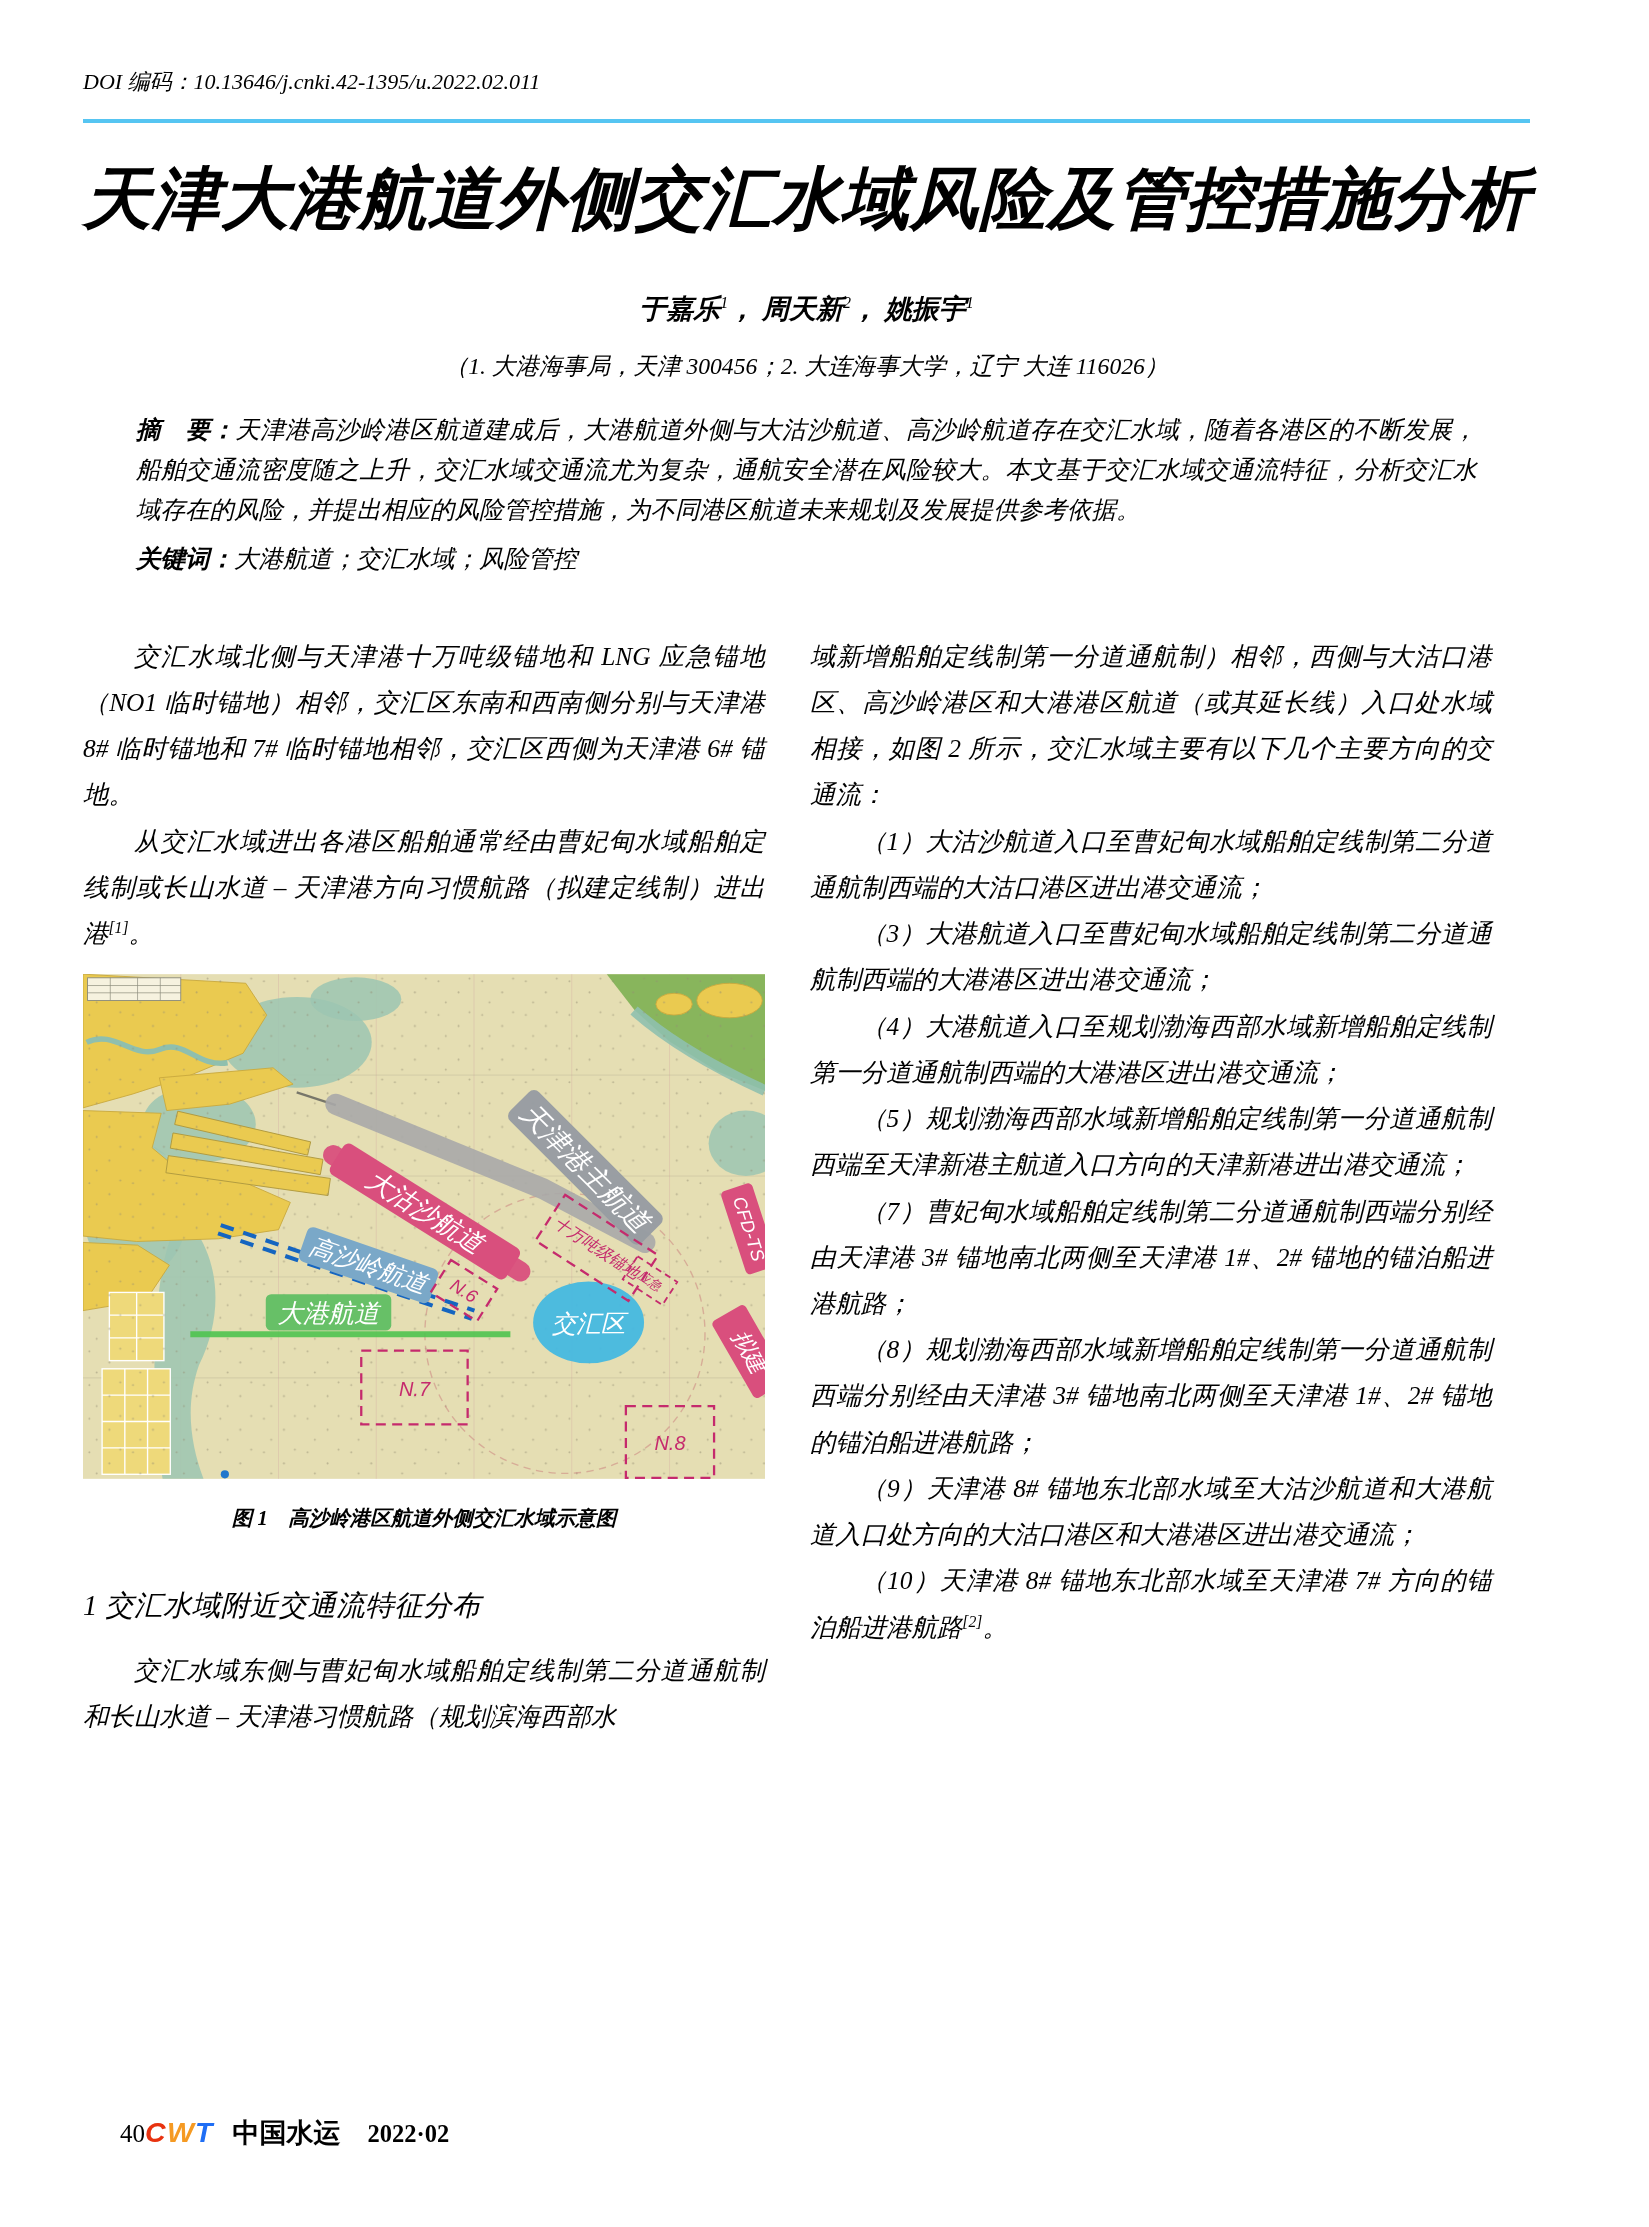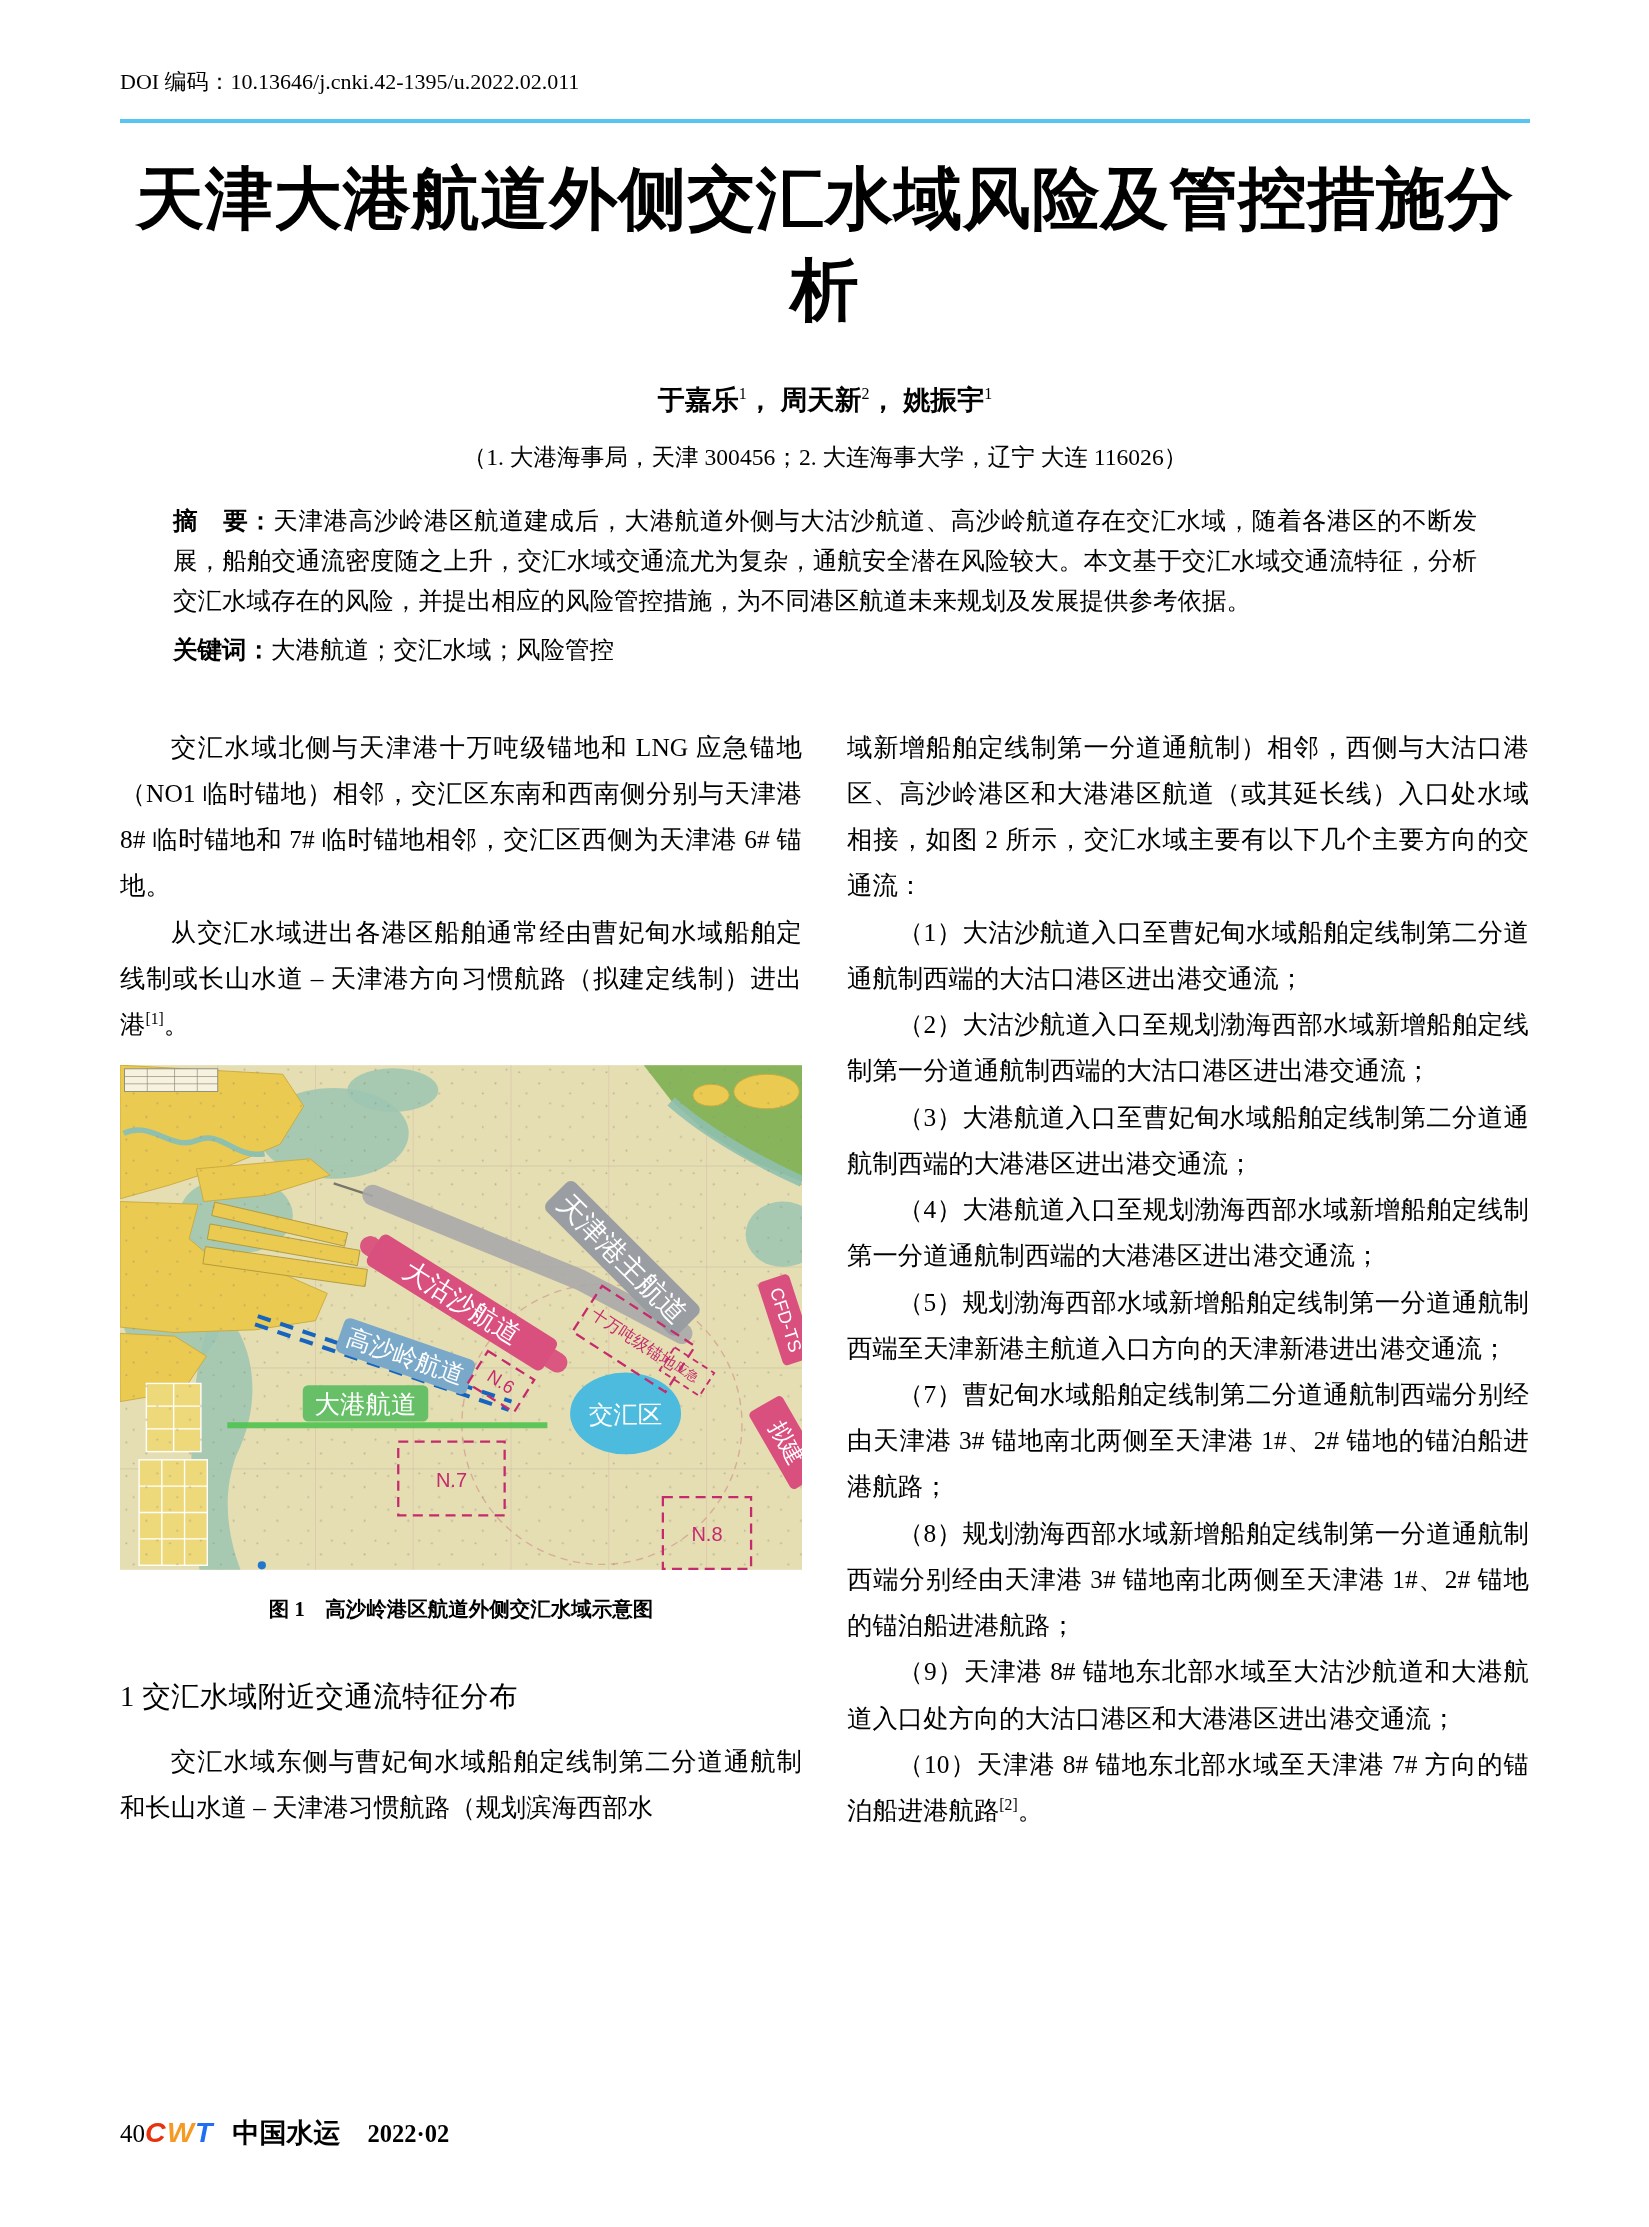--- a/index.html
+++ b/index.html
@@ -5,21 +5,21 @@
   html,body{margin:0;padding:0;background:#ffffff;}
   .page{
     position:relative;
     width:1650px;
     height:2239px;
     background:#ffffff;
     color:#000;
     font-family:"Liberation Serif","DejaVu Serif",serif;
     overflow:hidden;
   }
-  .inner{padding:67px 120px 0 120px;}
+  .inner{padding:67px 120px 0 83px;font-style:italic;}
   .doi{font-size:22px;}
   .rule{height:4px;background:var(--rule_blue,#56c5f2);margin-top:22px;}
   .title{
     margin-top:31px;text-align:center;
     font-size:68px;font-weight:bold;letter-spacing:0.9px;
   }
   .authors{margin-top:31px;text-align:center;font-size:27px;font-weight:bold;}
   .authors sup{font-size:16px;font-weight:normal;}
   .affil{margin-top:23px;text-align:center;font-size:23.6px;}
   .abstract{margin:28.5px 53px 0 53px;font-size:24.5px;line-height:1.64;text-align:justify;}
@@ -266,21 +266,20 @@
         </div>
 
         <h2 class="section-heading">1 交汇水域附近交通流特征分布</h2>
 
         <p><span>交汇水域东侧与曹妃甸水域船舶定线制第二分道通航制和长山水道 – 天津港习惯航路（规划滨海西部水</span><sup class="ref"></sup><span></span></p>
       </div>
 
       <div class="col">
         <p class="noindent"><span>域新增船舶定线制第一分道通航制）相邻，西侧与大沽口港区、高沙岭港区和大港港区航道（或其延长线）入口处水域相接，如图 2 所示，交汇水域主要有以下几个主要方向的交通流：</span><sup class="ref"></sup><span></span></p>
         <p><span>（1）大沽沙航道入口至曹妃甸水域船舶定线制第二分道通航制西端的大沽口港区进出港交通流；</span><sup class="ref"></sup><span></span></p>
-        <p><span>（2）大沽沙航道入口至规划渤海西部水域新增船舶定线制第一分道通航制西端的大沽口港区进出港交通流；</span><sup class="ref"></sup><span></span></p>
         <p><span>（3）大港航道入口至曹妃甸水域船舶定线制第二分道通航制西端的大港港区进出港交通流；</span><sup class="ref"></sup><span></span></p>
         <p><span>（4）大港航道入口至规划渤海西部水域新增船舶定线制第一分道通航制西端的大港港区进出港交通流；</span><sup class="ref"></sup><span></span></p>
         <p><span>（5）规划渤海西部水域新增船舶定线制第一分道通航制西端至天津新港主航道入口方向的天津新港进出港交通流；</span><sup class="ref"></sup><span></span></p>
         <p><span>（7）曹妃甸水域船舶定线制第二分道通航制西端分别经由天津港 3# 锚地南北两侧至天津港 1#、2# 锚地的锚泊船进港航路；</span><sup class="ref"></sup><span></span></p>
         <p><span>（8）规划渤海西部水域新增船舶定线制第一分道通航制西端分别经由天津港 3# 锚地南北两侧至天津港 1#、2# 锚地的锚泊船进港航路；</span><sup class="ref"></sup><span></span></p>
         <p><span>（9）天津港 8# 锚地东北部水域至大沽沙航道和大港航道入口处方向的大沽口港区和大港港区进出港交通流；</span><sup class="ref"></sup><span></span></p>
         <p><span>（10）天津港 8# 锚地东北部水域至天津港 7# 方向的锚泊船进港航路</span><sup class="ref">[2]</sup><span>。</span></p>
       </div>
 
     </div>

